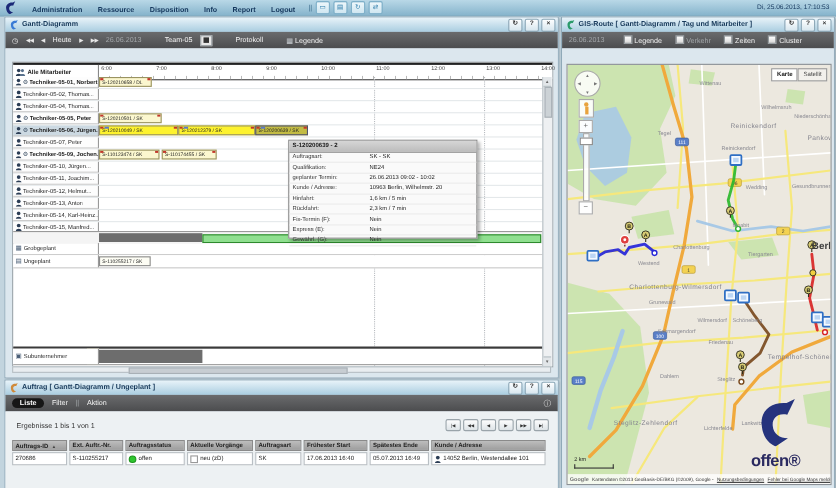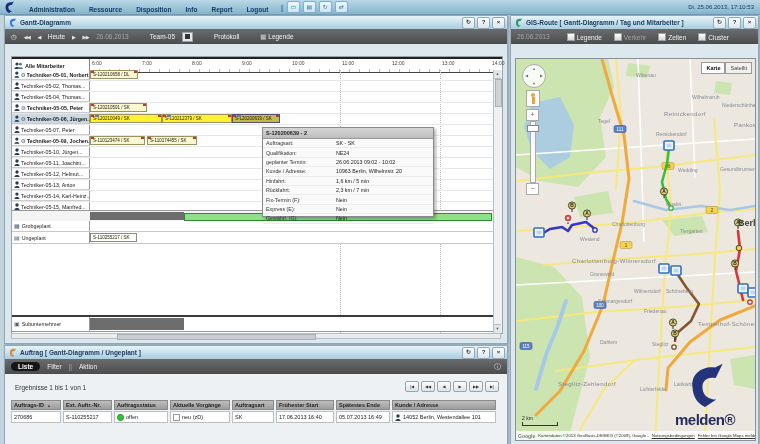--- a/index.html
+++ b/index.html
@@ -642,21 +642,21 @@
         <div id="zhandle"></div>
         <div class="zbtn" style="top:124px;">−</div>
         <div id="scalebar">
           <span>2 km</span>
           <div class="bar2"></div>
         </div>
         <div id="condat">
           <svg width="46" height="44" viewBox="0 0 60 70">
             <path d="M10,38 C8,18 24,5 46,7 L58,1 L47,24 C33,21 25,29 26,40 C27,52 36,58 48,58 L30,70 C16,63 11,52 10,38 Z" fill="#1b2a78"></path>
           </svg>
-          <div id="condattext">melden®</div>
+          <div id="condattext">offen®</div>
         </div>
         <div id="attrib">
           <span class="glogo">Google</span>
           <span>Kartendaten ©2013 GeoBasis-DE/BKG (©2009), Google -</span>
           <a>Nutzungsbedingungen</a>
           <a>Fehler bei Google Maps melden</a>
         </div>
       </div>
     </div>
   </div>

